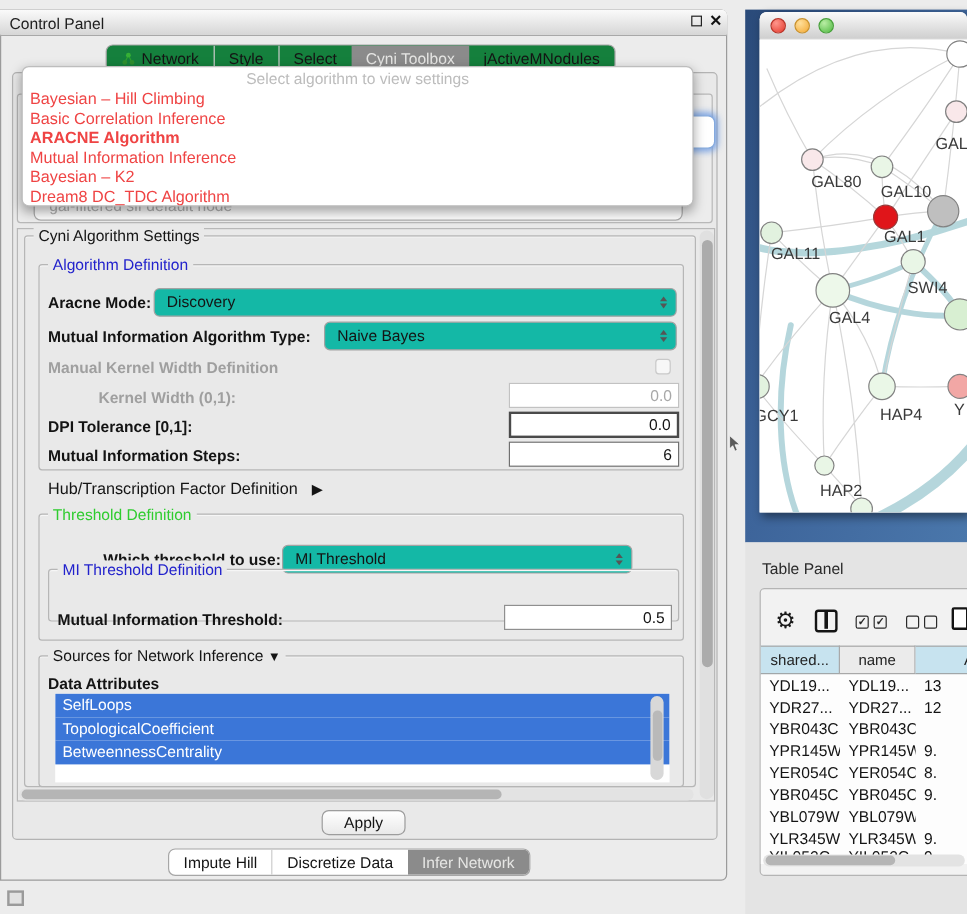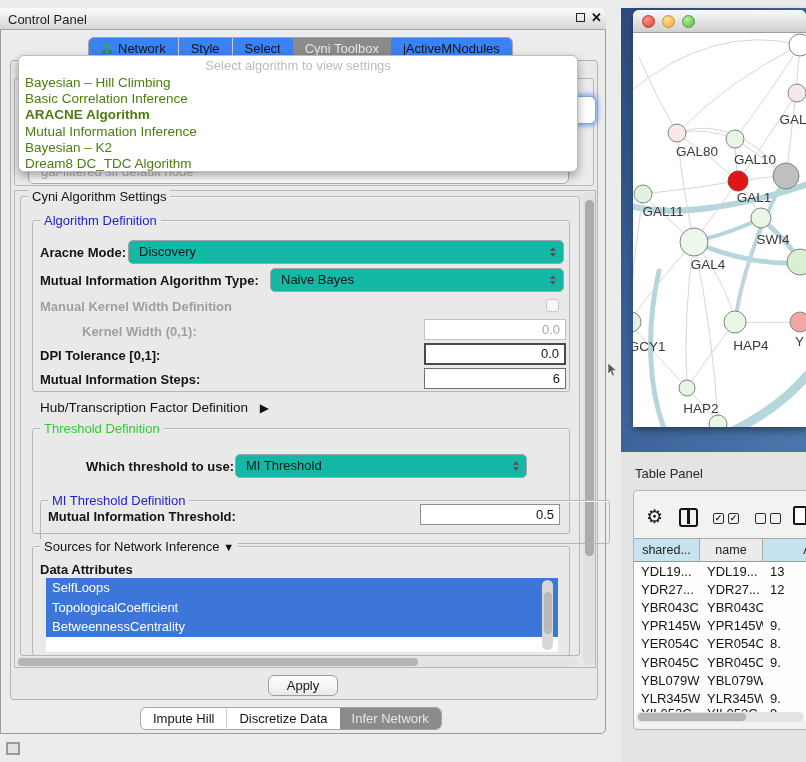--- a/index.html
+++ b/index.html
@@ -6,34 +6,34 @@
   body{font-family:"Liberation Sans", sans-serif; background:#ececec;}
   #screen{position:relative;width:806px;height:762px;overflow:hidden;background:#ececec;}
   .abs{position:absolute;}
   
   .cp-window{left:0;top:8px;width:606px;height:726px;background:#ececec;border:1px solid #9b9b9b;border-radius:0 5px 5px 0;box-sizing:border-box;}
   .cp-titlebar{left:0;top:8px;width:606px;height:22px;background:linear-gradient(#fbfbfb,#d6d6d6);border-bottom:1px solid #a8a8a8;border-radius:0 5px 0 0;box-sizing:border-box;}
   .cp-title{left:8px;top:12px;font-size:13px;color:#1d1d1d;}
   .win-restore{left:576px;top:13px;width:9px;height:9px;border:1.6px solid #222;box-sizing:border-box;}
   .win-close{left:591px;top:10px;font-size:13px;font-weight:bold;color:#111;}
   
-  .tabstrip{left:88px;top:37px;height:21px;display:flex;background:#3b82f6;border:1px solid #a6a6a6;border-radius:6px;overflow:hidden;font-size:13px;align-items:stretch;}
+  .tabstrip{left:88px;top:37px;height:21px;display:flex;background:#15803d;border:1px solid #a6a6a6;border-radius:6px;overflow:hidden;font-size:13px;align-items:stretch;}
   .tab{padding:0 12px;line-height:21px;color:#141414;display:flex;align-items:center;gap:5px;}
   .tab + .tab{border-left:1px solid #cccccc;}
   .tab.selected{background:#8b8b8b;color:#e6e6e4;border-left:none;}
   .tab.selected + .tab{border-left:none;}
   
   .main-inset{left:10px;top:60px;width:588px;height:640px;background:#e9e9e9;border:1px solid #b3b3b3;border-radius:4px;box-sizing:border-box;}
   .top-subpanel{left:14px;top:78px;width:580px;height:108px;background:#ececec;border:1px solid #b8b8b8;border-radius:3px;box-sizing:border-box;z-index:1;}
   .bg-combo{left:28px;top:160px;width:541px;height:24px;background:#fcfcfc;border:1px solid #ababab;border-radius:6px;box-sizing:border-box;z-index:5;font-size:13px;color:#b2b2b2;line-height:22px;padding-left:12px;}
   .focused-combo-frag{left:566px;top:96px;width:30px;height:28px;background:#fff;border:1px solid #84a9dd;border-radius:6px;box-sizing:border-box;z-index:4;box-shadow:0 0 5px 2px rgba(95,145,225,.75);}
   
   .popup{left:18px;top:55px;width:560px;height:117px;background:#fff;border:1px solid #bdbdbd;border-radius:6px;box-shadow:0 4px 10px rgba(0,0,0,.35);z-index:50;box-sizing:border-box;}
   .popup-placeholder{width:100%;text-align:center;font-size:13px;color:#bcbcbc;line-height:19px;}
-  .popup-item{font-size:13.5px;color:#4d7c0f;line-height:16.2px;padding-left:6px;white-space:nowrap;}
+  .popup-item{font-size:13.5px;color:#ef4444;line-height:16.2px;padding-left:6px;white-space:nowrap;}
   .popup-item.bold{font-weight:bold;}
   
   .scrollpane{left:14px;top:190px;width:582px;height:478px;background:#e9e9e9;border:1px solid #b8b8b8;box-sizing:border-box;}
   .group{border:1px solid #b6b6b6;border-radius:3px;box-shadow:0 1px 0 #f6f6f6 inset;}
   .group-title{position:absolute;top:-8px;left:7px;background:#e9e9e9;padding:0 4px;font-size:13px;white-space:nowrap;color:#141414;}
   .t-blue{color:#2222cc;}
   .t-green{color:#2fcc2f;}
   .lbl{font-weight:bold;font-size:13px;color:#141414;white-space:nowrap;}
   .lbl.disabled{color:#9f9f9f;}
   .combo{background:#14b8a6;border:1px solid #a3a3a3;border-radius:5px;font-size:13px;color:#141414;box-sizing:border-box;line-height:22px;padding-left:10px;}
@@ -336,21 +336,21 @@
     <span class="group-title t-green">Threshold Definition</span>
   </div>
   <div class="abs lbl" style="left:86px;top:459px;">Which threshold to use:</div>
   <div class="abs combo" style="left:235px;top:454px;width:292px;height:24px;">
     <span>MI Threshold</span>
     <span class="stepper">
         <span class="tri-up"></span>
         <span class="tri-down"></span>
       </span>
   </div>
-  <div class="abs group" style="left:40px;top:500px;width:524px;height:42px;padding-left:44px;">
+  <div class="abs group" style="left:40px;top:474px;width:524px;height:42px;">
     <span class="group-title t-blue">MI Threshold Definition</span>
   </div>
   <div class="abs lbl" style="left:48px;top:509px;">Mutual Information Threshold:</div>
   <div class="abs field" style="left:420px;top:504px;width:140px;height:21px;line-height:19px;border:1px solid #8f8f8f;">0.5</div>
 
   <div class="abs group" style="left:32px;top:546px;width:536px;height:108px;">
     <span class="group-title">
       <span>Sources for Network Inference</span>
       <span style="font-size:11px;">▼</span>
     </span>

